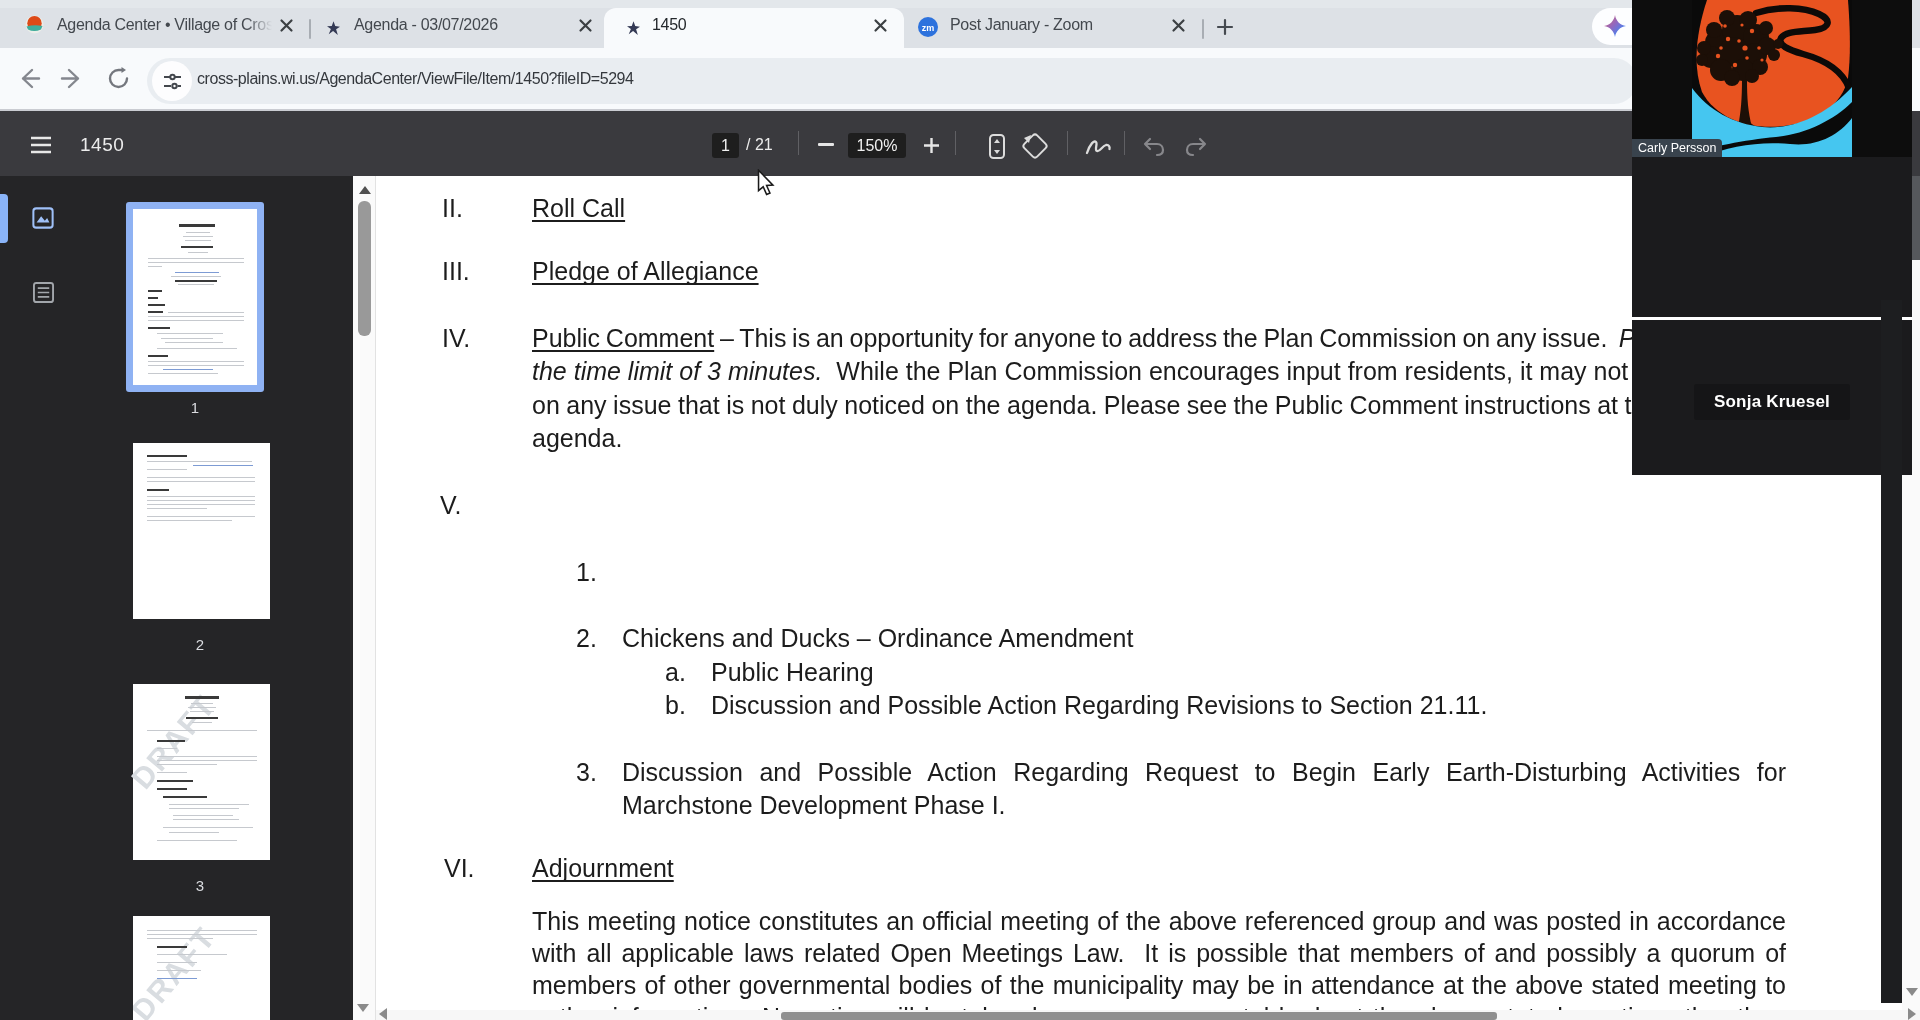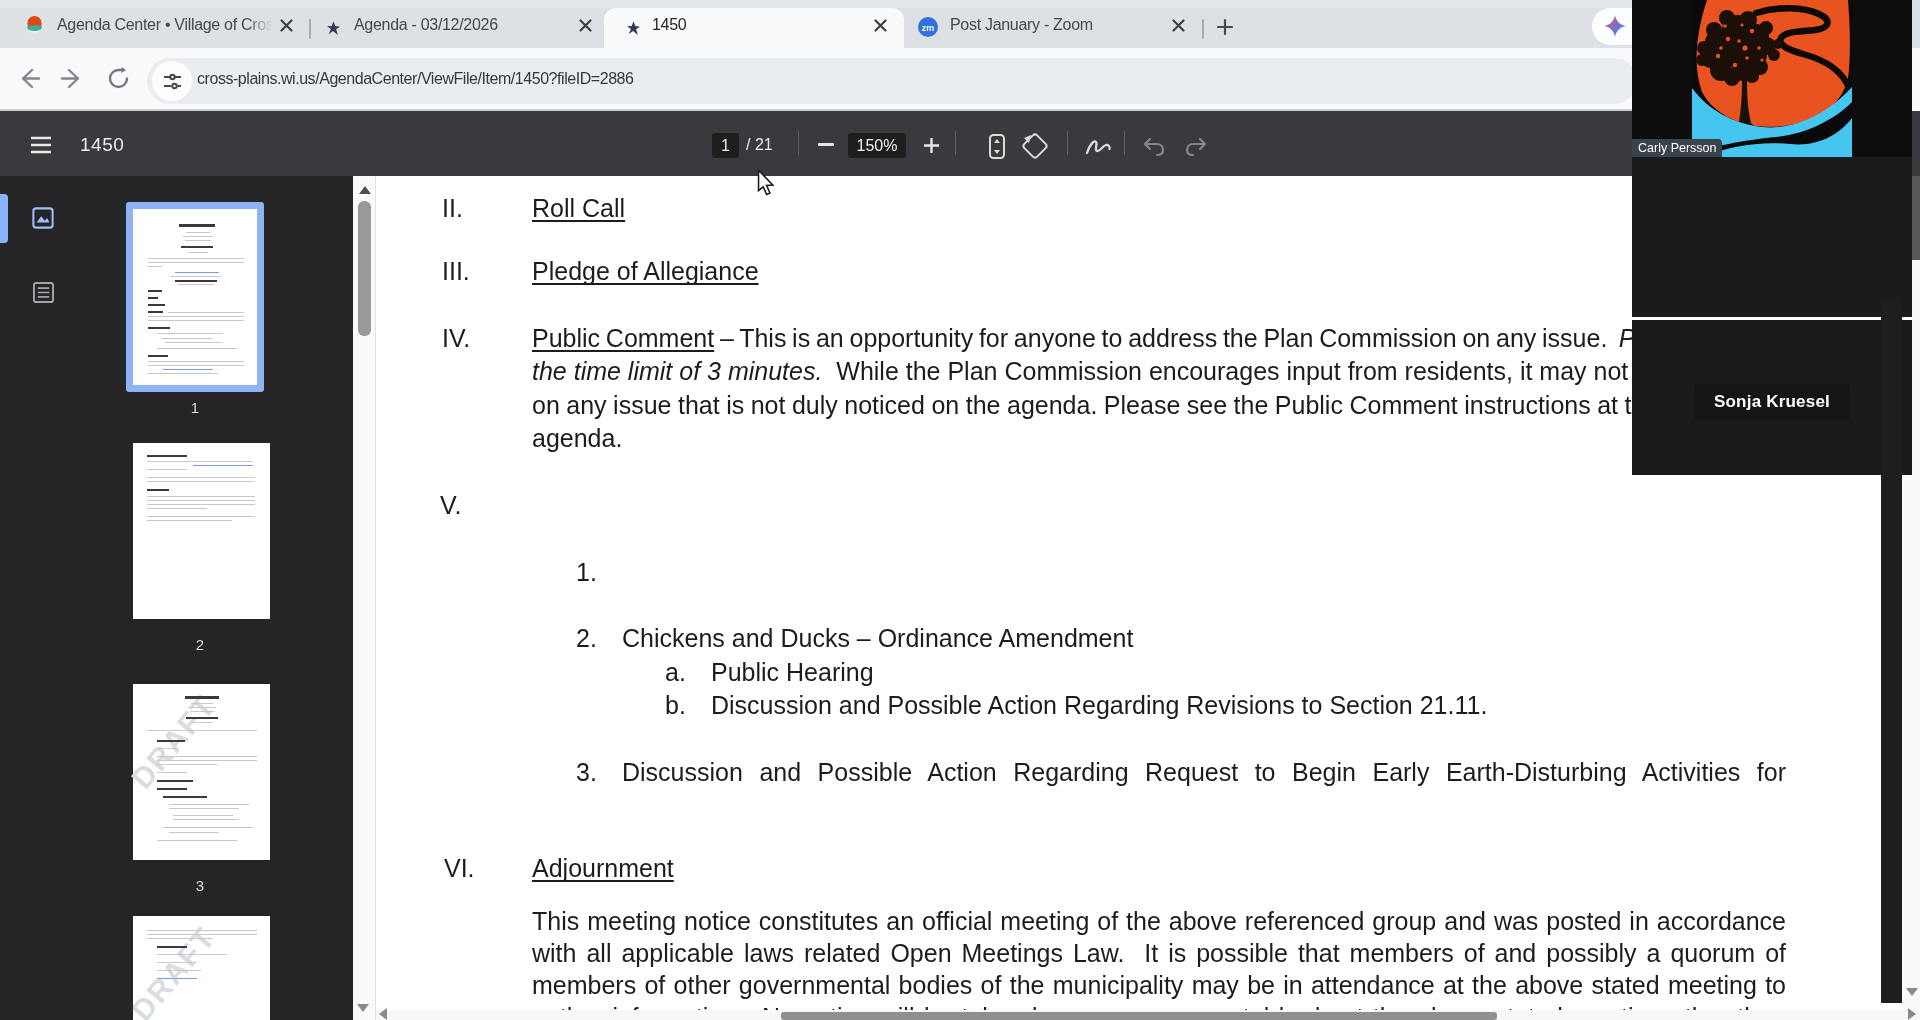--- a/index.html
+++ b/index.html
@@ -54,21 +54,21 @@
 </svg>
 <div class="abs tabtitle" style="left:57px;top:16px;width:215px;-webkit-mask-image:linear-gradient(to right,#000 88%,transparent);mask-image:linear-gradient(to right,#000 88%,transparent);">Agenda Center • Village of Cross</div>
 <svg class="abs closex" style="left:278px;top:17px;" viewBox="0 0 17 17">
     <path d="M3.5 3.5 L13.5 13.5 M13.5 3.5 L3.5 13.5" stroke="#3c4043" stroke-width="2.2" stroke-linecap="round"></path>
   </svg>
 <div class="abs tabsep" style="left:309px;"></div>
 
 <svg class="abs" style="left:327px;top:21px;" width="13" height="15" viewBox="0 0 15 17">
   <path d="M7.5 0 L9.5 5.5 L15 6.5 L10.5 9.5 L12.5 16 L7 11.5 L2 15 L4.5 9 L0 6 L5.5 5.5 Z" fill="#343a55"></path>
 </svg>
-<div class="abs tabtitle" style="left:354px;top:16px;">Agenda - 03/12/2026</div>
+<div class="abs tabtitle" style="left:354px;top:16px;">Agenda - 03/07/2026</div>
 <svg class="abs closex" style="left:577px;top:17px;" viewBox="0 0 17 17">
     <path d="M3.5 3.5 L13.5 13.5 M13.5 3.5 L3.5 13.5" stroke="#3c4043" stroke-width="2.2" stroke-linecap="round"></path>
   </svg>
 
 <div class="abs" id="activetab"></div>
 <svg class="abs" style="left:627px;top:21px;" width="13" height="15" viewBox="0 0 15 17">
   <path d="M7.5 0 L9.5 5.5 L15 6.5 L10.5 9.5 L12.5 16 L7 11.5 L2 15 L4.5 9 L0 6 L5.5 5.5 Z" fill="#343a55"></path>
 </svg>
 <div class="abs tabtitle" style="left:652px;top:16px;color:#24282c;">1450</div>
 <svg class="abs closex" style="left:872px;top:17px;" viewBox="0 0 17 17">
@@ -115,21 +115,21 @@
 <div class="abs" id="omnibox"></div>
 <div class="abs" style="left:152px;top:61px;width:40px;height:40px;border-radius:50%;background:#fdfdfe;"></div>
 <svg class="abs" style="left:162px;top:71px;" width="21" height="21" viewBox="0 0 21 21">
   <g stroke="#43474d" stroke-width="2" fill="none">
    <path d="M2 6 H8 M13 6 H19"></path>
       <circle cx="10.5" cy="6" r="2.2"></circle>
    <path d="M2 15 H9 M15.5 15 H19"></path>
       <circle cx="12.5" cy="15" r="2.2"></circle>
   </g>
 </svg>
-<div class="abs" id="urltext">cross-plains.wi.us/AgendaCenter/ViewFile/Item/1450?fileID=2886</div>
+<div class="abs" id="urltext">cross-plains.wi.us/AgendaCenter/ViewFile/Item/1450?fileID=5294</div>
 <div class="abs" style="left:0;top:109px;width:1920px;height:2px;background:#caccd2;"></div>
 
 <div class="abs" id="pdfbar"></div>
 <svg class="abs" style="left:30px;top:136px;" width="22" height="18" viewBox="0 0 22 18">
     <path d="M1 2 H21 M1 9 H21 M1 16 H21" stroke="#e8e8e8" stroke-width="2.6"></path>
   </svg>
 <div class="abs" style="left:80px;top:134px;color:#ececec;font-size:19px;font-weight:500;letter-spacing:0.5px;">1450</div>
 <div class="abs darkbox" style="left:712px;width:27px;line-height:25px;">1</div>
 <div class="abs pdftext" style="left:746px;top:136px;">/ 21</div>
 <div class="abs pdfsep" style="left:798px;"></div>
@@ -289,20 +289,21 @@
 
   <div class="dline" style="left:200px;top:446px;">2.</div>
   <div class="dline" style="left:246px;top:446px;">Chickens and Ducks – Ordinance Amendment</div>
   <div class="dline" style="left:289px;top:480px;">a.</div>
   <div class="dline" style="left:335px;top:480px;">Public Hearing</div>
   <div class="dline" style="left:289px;top:513px;">b.</div>
   <div class="dline" style="left:335px;top:513px;">Discussion and Possible Action Regarding Revisions to Section 21.11.</div>
 
   <div class="dline" style="left:200px;top:580px;">3.</div>
   <div class="dline just" style="left:246px;top:580px;width:1164px;">Discussion and Possible Action Regarding Request to Begin Early Earth-Disturbing Activities for</div>
+  <div class="dline" style="left:246px;top:613px;">Marchstone Development Phase I.</div>
 
   <div class="dline" style="left:68px;top:676px;">VI.</div>
   <div class="dline u" style="left:156px;top:676px;">Adjournment</div>
 
   <div class="dline just" style="left:156px;top:729px;width:1254px;">This meeting notice constitutes an official meeting of the above referenced group and was posted in accordance</div>
   <div class="dline just" style="left:156px;top:761px;width:1254px;">with all applicable laws related Open Meetings Law.&nbsp; It is possible that members of and possibly a quorum of</div>
   <div class="dline just" style="left:156px;top:793px;width:1254px;">members of other governmental bodies of the municipality may be in attendance at the above stated meeting to</div>
   <div class="dline just" style="left:156px;top:825px;width:1254px;">gather information.&nbsp; No action will be taken by any governmental body at the above stated meeting other than</div>
 </div>
 

